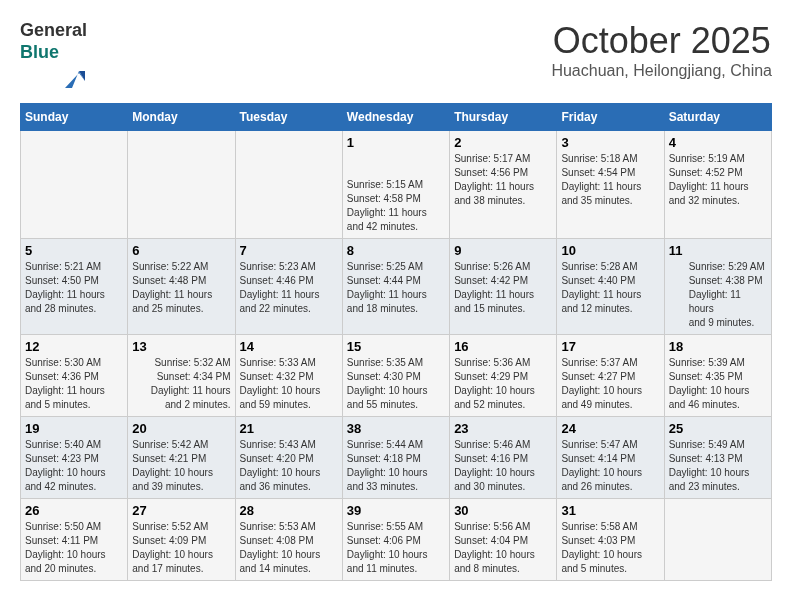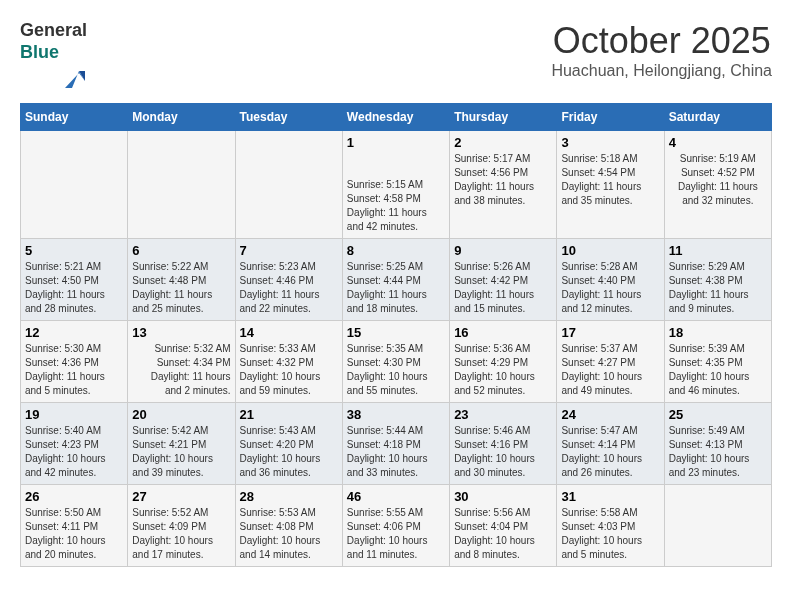--- a/index.html
+++ b/index.html
@@ -144,21 +144,21 @@
         </td>
         <td>
           <span class="day-num">3</span>
           <div class="day-info" style="white-space: pre-line;">Sunrise: 5:18 AM
 Sunset: 4:54 PM
 Daylight: 11 hours
 and 35 minutes.</div>
         </td>
         <td>
           <span class="day-num">4</span>
-          <div class="day-info" style="white-space: pre-line; text-align: center;">Sunrise: 5:19 AM
+          <div class="day-info" style="white-space: pre-line;">Sunrise: 5:19 AM
 Sunset: 4:52 PM
 Daylight: 11 hours
 and 32 minutes.</div>
         </td>
       </tr>
       <tr>
         <td>
           <span class="day-num">5</span>
           <div class="day-info" style="white-space: pre-line;">Sunrise: 5:21 AM
 Sunset: 4:50 PM
@@ -195,21 +195,21 @@
         </td>
         <td>
           <span class="day-num">10</span>
           <div class="day-info" style="white-space: pre-line;">Sunrise: 5:28 AM
 Sunset: 4:40 PM
 Daylight: 11 hours
 and 12 minutes.</div>
         </td>
         <td>
           <span class="day-num">11</span>
-          <div class="day-info" style="white-space: pre-line;">Sunrise: 5:29 AM
+          <div class="day-info" style="white-space: pre-line; margin-left: 20px;">Sunrise: 5:29 AM
 Sunset: 4:38 PM
 Daylight: 11 hours
 and 9 minutes.</div>
         </td>
       </tr>
       <tr>
         <td>
           <span class="day-num">12</span>
           <div class="day-info" style="white-space: pre-line;">Sunrise: 5:30 AM
 Sunset: 4:36 PM
@@ -326,21 +326,21 @@
 and 17 minutes.</div>
         </td>
         <td>
           <span class="day-num">28</span>
           <div class="day-info" style="white-space: pre-line;">Sunrise: 5:53 AM
 Sunset: 4:08 PM
 Daylight: 10 hours
 and 14 minutes.</div>
         </td>
         <td>
-          <span class="day-num">46</span>
+          <span class="day-num">39</span>
           <div class="day-info" style="white-space: pre-line;">Sunrise: 5:55 AM
 Sunset: 4:06 PM
 Daylight: 10 hours
 and 11 minutes.</div>
         </td>
         <td>
           <span class="day-num">30</span>
           <div class="day-info" style="white-space: pre-line;">Sunrise: 5:56 AM
 Sunset: 4:04 PM
 Daylight: 10 hours

